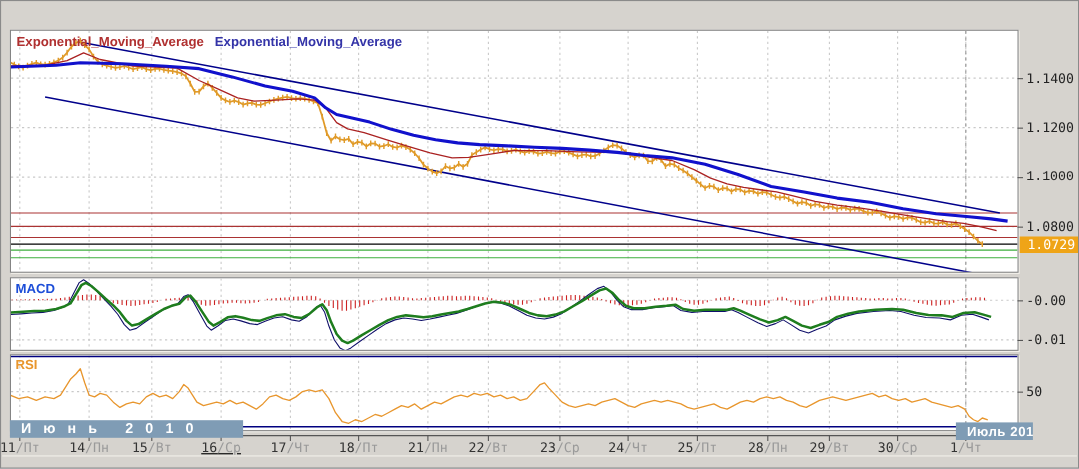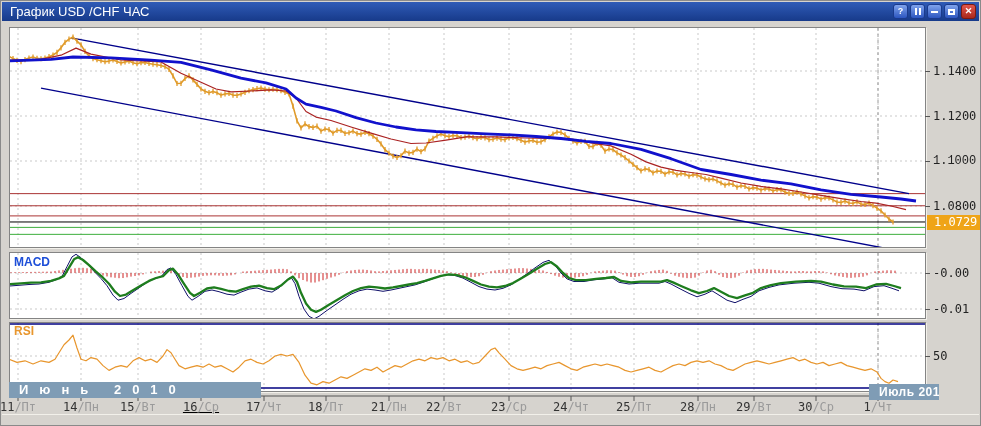--- a/index.html
+++ b/index.html
@@ -40,45 +40,29 @@
   
   #time-axis-svg{position:absolute;left:8px;top:391px;}
   #xlabels{position:absolute;left:0;top:399px;width:979px;height:16px;
            font-family:"DejaVu Sans Mono",monospace;font-size:12px;padding-left:16px;}
   .xlab{position:absolute;transform:translateX(-50%);white-space:nowrap;}
   .xlab .d{color:#333;} .xlab .w{color:#9a9a9a;}
   
   .month-badge{position:absolute;background:#7f9cb5;color:#fff;font-weight:bold;font-size:13px;
                height:16px;line-height:16px;padding-left:10px;box-sizing:border-box;overflow:hidden;
                white-space:nowrap;}
-  #badge-june{left:8px;top:381px;width:252px;letter-spacing:11px;}
+  #badge-june{left:8px;top:381px;width:212px;letter-spacing:11px;}
   #badge-july{left:868px;top:383px;width:70px;letter-spacing:0.5px;font-size:12px;}
   #bottom-strip{position:absolute;left:1px;right:1px;bottom:1px;height:9px;background:#d6d3ce;
                 border-top:1px solid #f2f0ea;}
 </style>
 </head>
 <body>
 
 <div id="window">
-  <div id="titlebar">
-    <span>График USD /CHF  ЧАС</span>
-    <div id="winbtns">
-      <span class="wbtn">?</span>
-      <span class="wbtn">
-          <i class="g-pause"></i>
-        </span>
-      <span class="wbtn">
-          <i class="g-min"></i>
-        </span>
-      <span class="wbtn">
-          <i class="g-max"></i>
-        </span>
-      <span class="wbtn close">✕</span>
-    </div>
-  </div>
 
   <div class="panel" id="panel-main">
     <svg id="main-svg" width="915" height="219">
         <line x1="0" y1="43" x2="915" y2="43" stroke="#c9c9c9" stroke-width="1" stroke-dasharray="2,3"></line>
         <line x1="0" y1="87.99999999999955" x2="915" y2="87.99999999999955" stroke="#c9c9c9" stroke-width="1" stroke-dasharray="2,3"></line>
         <line x1="0" y1="132.99999999999957" x2="915" y2="132.99999999999957" stroke="#c9c9c9" stroke-width="1" stroke-dasharray="2,3"></line>
         <line x1="0" y1="177.99999999999963" x2="915" y2="177.99999999999963" stroke="#c9c9c9" stroke-width="1" stroke-dasharray="2,3"></line>
         <line x1="8" y1="0" x2="8" y2="219" stroke="#c9c9c9" stroke-width="1" stroke-dasharray="2,3"></line>
         <line x1="71" y1="0" x2="71" y2="219" stroke="#c9c9c9" stroke-width="1" stroke-dasharray="2,3"></line>
         <line x1="128" y1="0" x2="128" y2="219" stroke="#c9c9c9" stroke-width="1" stroke-dasharray="2,3"></line>
@@ -323,20 +307,23 @@
         <line x1="867" y1="177.6499999999999" x2="867" y2="182.84999999999988" stroke="#e09a28" stroke-width="1.3"></line>
         <line x1="871" y1="180.34999999999957" x2="871" y2="185.54999999999956" stroke="#e09a28" stroke-width="1.3"></line>
         <line x1="875" y1="184.39999999999964" x2="875" y2="189.59999999999962" stroke="#e09a28" stroke-width="1.3"></line>
         <line x1="879" y1="188.44999999999968" x2="879" y2="193.64999999999966" stroke="#e09a28" stroke-width="1.3"></line>
         <line x1="883" y1="191.37499999999986" x2="883" y2="196.57499999999985" stroke="#e09a28" stroke-width="1.3"></line>
         <polyline points="-1.0,28.4 3.0,30.6 7.0,32.3 11.0,33.5 15.0,31.6 19.0,30.1 23.0,29.0 27.0,30.4 31.0,30.8 35.0,30.1 39.0,28.7 43.0,27.0 47.0,24.3 51.0,19.8 55.0,14.3 59.0,11.1 63.0,9.0 67.0,13.1 71.0,16.9 75.0,23.4 79.0,28.0 83.0,30.5 87.0,31.7 91.0,32.7 95.0,33.7 99.0,33.1 103.0,32.0 107.0,33.4 111.0,34.9 115.0,34.0 119.0,33.1 123.0,34.8 127.0,35.7 131.0,34.6 135.0,34.5 139.0,35.5 143.0,36.2 147.0,36.7 151.0,37.5 155.0,38.7 159.0,41.4 163.0,47.9 167.0,55.5 171.0,55.3 175.0,50.5 179.0,47.9 183.0,51.9 187.0,56.4 191.0,61.0 195.0,63.3 199.0,64.7 203.0,63.4 207.0,64.8 211.0,67.1 215.0,65.9 219.0,65.5 223.0,67.1 227.0,67.3 231.0,65.9 235.0,64.3 239.0,62.7 243.0,61.6 247.0,60.7 251.0,60.1 255.0,61.1 259.0,61.8 263.0,61.3 267.0,61.6 271.0,62.7 275.0,64.3 279.0,65.9 283.0,78.1 287.0,92.9 291.0,99.9 295.0,96.0 299.0,98.6 303.0,99.4 307.0,98.2 311.0,103.1 315.0,101.0 319.0,101.6 323.0,105.1 327.0,102.4 331.0,102.5 335.0,105.3 339.0,104.7 343.0,103.1 347.0,105.6 351.0,106.1 355.0,104.4 359.0,105.7 363.0,108.0 367.0,111.3 371.0,115.9 375.0,121.7 379.0,125.2 383.0,128.0 387.0,129.4 391.0,127.7 395.0,123.1 399.0,125.0 403.0,124.4 407.0,121.1 411.0,123.6 415.0,120.9 419.0,113.0 423.0,110.3 427.0,107.9 431.0,106.0 435.0,107.7 439.0,108.6 443.0,107.5 447.0,107.8 451.0,109.6 455.0,109.2 459.0,108.0 463.0,109.7 467.0,110.7 471.0,109.5 475.0,109.8 479.0,111.6 483.0,111.2 487.0,110.0 491.0,111.2 495.0,111.6 499.0,109.8 503.0,109.5 507.0,110.7 511.0,112.3 515.0,114.1 519.0,112.9 523.0,112.5 527.0,114.2 531.0,113.8 535.0,111.5 539.0,108.8 543.0,106.0 547.0,104.0 551.0,104.3 555.0,106.9 559.0,110.4 563.0,113.0 567.0,115.0 571.0,113.3 575.0,113.4 579.0,118.5 583.0,118.6 587.0,115.4 591.0,117.2 595.0,123.1 599.0,121.0 603.0,121.6 607.0,124.9 611.0,127.0 615.0,129.7 619.0,133.0 623.0,136.3 627.0,139.6 631.0,142.9 635.0,140.9 639.0,141.6 643.0,144.9 647.0,143.0 651.0,143.3 655.0,146.0 659.0,143.9 663.0,144.2 667.0,146.9 671.0,145.6 675.0,146.0 679.0,148.1 683.0,146.7 687.0,147.0 691.0,149.0 695.0,150.9 699.0,151.6 703.0,151.0 707.0,152.9 711.0,155.0 715.0,157.1 719.0,155.7 723.0,156.4 727.0,159.1 731.0,157.7 735.0,158.3 739.0,160.9 743.0,159.7 747.0,160.1 751.0,162.0 755.0,160.7 759.0,161.0 763.0,162.9 767.0,161.6 771.0,161.9 775.0,164.0 779.0,165.4 783.0,165.4 787.0,164.0 791.0,166.0 795.0,167.9 799.0,169.9 803.0,168.7 807.0,169.1 811.0,171.0 815.0,169.7 819.0,170.0 823.0,171.9 827.0,174.0 831.0,174.4 835.0,173.0 839.0,175.0 843.0,175.3 847.0,173.9 851.0,176.0 855.0,176.4 859.0,175.1 863.0,177.6 867.0,180.2 871.0,182.9 875.0,187.0 879.0,191.0 883.0,194.0" fill="none" stroke="#e09a28" stroke-width="1.6" stroke-linejoin="round"></polyline>
         <polyline points="-1.0,32.0 31.0,31.3 51.0,27.2 66.0,20.1 81.0,26.1 111.0,32.0 151.0,34.0 171.0,45.2 191.0,54.2 206.0,61.0 221.0,63.9 241.0,63.0 261.0,61.9 276.0,63.0 286.0,70.0 296.0,83.5 306.0,89.1 321.0,92.5 341.0,99.0 361.0,105.1 381.0,111.0 401.0,115.5 416.0,115.0 436.0,112.1 456.0,108.9 486.0,108.9 516.0,110.0 541.0,110.5 561.0,111.0 581.0,115.0 601.0,117.9 621.0,126.2 636.0,133.9 651.0,139.1 666.0,142.4 681.0,144.5 696.0,146.5 711.0,150.1 731.0,155.0 751.0,158.4 771.0,160.9 791.0,164.0 811.0,167.4 831.0,170.6 851.0,173.5 866.0,175.1 881.0,178.0 896.0,181.6" fill="none" stroke="#aa2222" stroke-width="1.2" stroke-linejoin="round"></polyline>
         <polyline points="-1.0,32.9 41.0,31.3 63.0,29.0 101.0,29.9 141.0,32.2 171.0,34.4 201.0,41.9 231.0,50.2 256.0,54.9 276.0,61.0 286.0,70.0 296.0,76.1 311.0,79.4 326.0,83.0 346.0,89.6 366.0,95.0 386.0,99.0 406.0,101.9 426.0,103.5 451.0,104.6 476.0,105.8 501.0,106.9 526.0,108.5 551.0,110.5 576.0,113.4 601.0,115.5 631.0,121.3 661.0,130.7 691.0,141.5 721.0,146.5 751.0,152.1 781.0,155.9 811.0,161.8 841.0,166.3 871.0,169.0 891.0,171.0 906.0,173.0" fill="none" stroke="#1111cc" stroke-width="2.8" stroke-linejoin="round"></polyline>
       </svg>
   </div>
+  <div id="legend">
+    <span class="ema1">Exponential_Moving_Average</span><span class="ema2">Exponential_Moving_Average</span>
+  </div>
 
   <div class="panel" id="panel-macd">
     <svg id="macd-svg" width="915" height="65">
         <line x1="0" y1="20" x2="915" y2="20" stroke="#c9c9c9" stroke-width="1" stroke-dasharray="2,3"></line>
         <line x1="0" y1="56" x2="915" y2="56" stroke="#c9c9c9" stroke-width="1" stroke-dasharray="2,3"></line>
         <line x1="8" y1="0" x2="8" y2="65" stroke="#c9c9c9" stroke-width="1" stroke-dasharray="2,3"></line>
         <line x1="71" y1="0" x2="71" y2="65" stroke="#c9c9c9" stroke-width="1" stroke-dasharray="2,3"></line>
         <line x1="128" y1="0" x2="128" y2="65" stroke="#c9c9c9" stroke-width="1" stroke-dasharray="2,3"></line>
         <line x1="191" y1="0" x2="191" y2="65" stroke="#c9c9c9" stroke-width="1" stroke-dasharray="2,3"></line>
         <line x1="254" y1="0" x2="254" y2="65" stroke="#c9c9c9" stroke-width="1" stroke-dasharray="2,3"></line>

